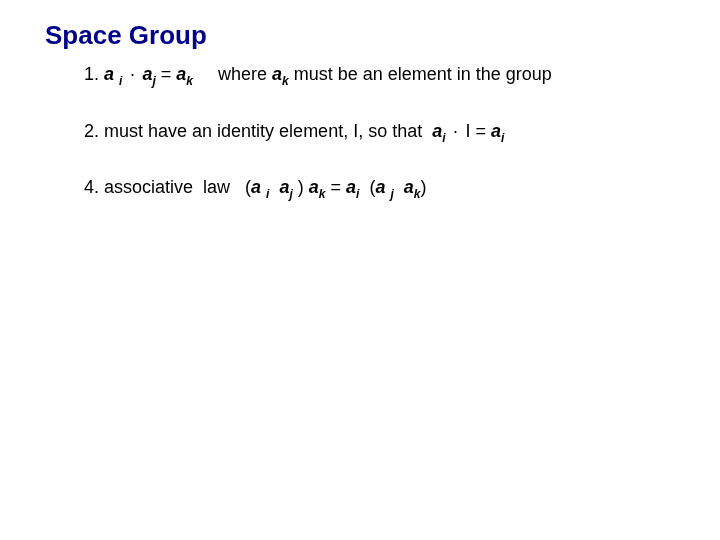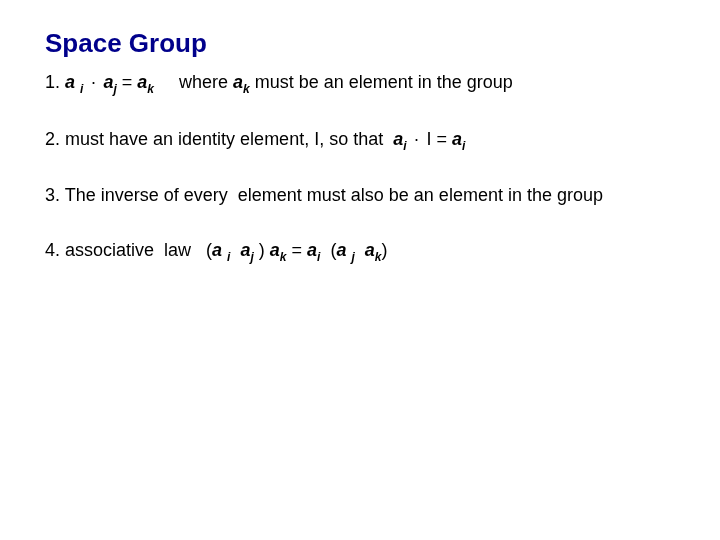--- a/index.html
+++ b/index.html
@@ -14,21 +14,21 @@
       background: #ffffff;
       font-family: Arial, sans-serif;
       font-size: 18px;
       color: #000000;
       overflow: hidden;
     }
 
     .page-container {
       width: 720px;
       height: 492px;
-      padding: 28px 40px;
+      padding: 20px 40px;
       display: flex;
       flex-direction: column;
     }
 
     .title {
       font-size: 26px;
       font-weight: bold;
       color: #00008B;
       margin-bottom: 10px;
       margin-left: 5px;
@@ -46,20 +46,21 @@
       display: flex;
       flex-direction: column;
       gap: 28px;
       margin-left: 5px;
     }
 
     .rule-item {
       font-size: 18px;
       color: #000000;
       line-height: 1.5;
+      margin-left: 39px;
     }
 
     sub {
       font-size: 12px;
       vertical-align: sub;
     }
 
     .bold-math {
       font-weight: bold;
       font-style: italic;
@@ -78,22 +79,19 @@
   <div class="rule-list">
 
     <div class="rule-item">
       1.&nbsp;<span class="bold-math">a <sub>i</sub></span>&nbsp;<span class="dot-operator">·</span>&nbsp;<span class="bold-math">a<sub>j</sub></span>&nbsp;=&nbsp;<span class="bold-math">a<sub>k</sub></span>&nbsp;&nbsp;&nbsp;&nbsp;&nbsp;where <span class="bold-math">a<sub>k</sub></span> must be an element in the group
     </div>
 
     <div class="rule-item">
       2. must have an identity element, I, so that &nbsp;<span class="bold-math">a<sub>i</sub></span>&nbsp;<span class="dot-operator">·</span>&nbsp;I = <span class="bold-math">a<sub>i</sub></span>
     </div>
 
-    <div class="rule-item">
-      3. The inverse of every &nbsp;element must also be an element in the group
-    </div>
 
     <div class="rule-item">
       4. associative &nbsp;law &nbsp;&nbsp;(<span class="bold-math">a <sub>i</sub></span>&nbsp;&nbsp;<span class="bold-math">a<sub>j</sub></span>&nbsp;)&nbsp;<span class="bold-math">a<sub>k</sub></span>&nbsp;=&nbsp;<span class="bold-math">a<sub>i</sub></span>&nbsp;&nbsp;(<span class="bold-math">a <sub>j</sub></span>&nbsp;&nbsp;<span class="bold-math">a<sub>k</sub></span>)
     </div>
 
   </div>
 </div>
 
 </body></html>

